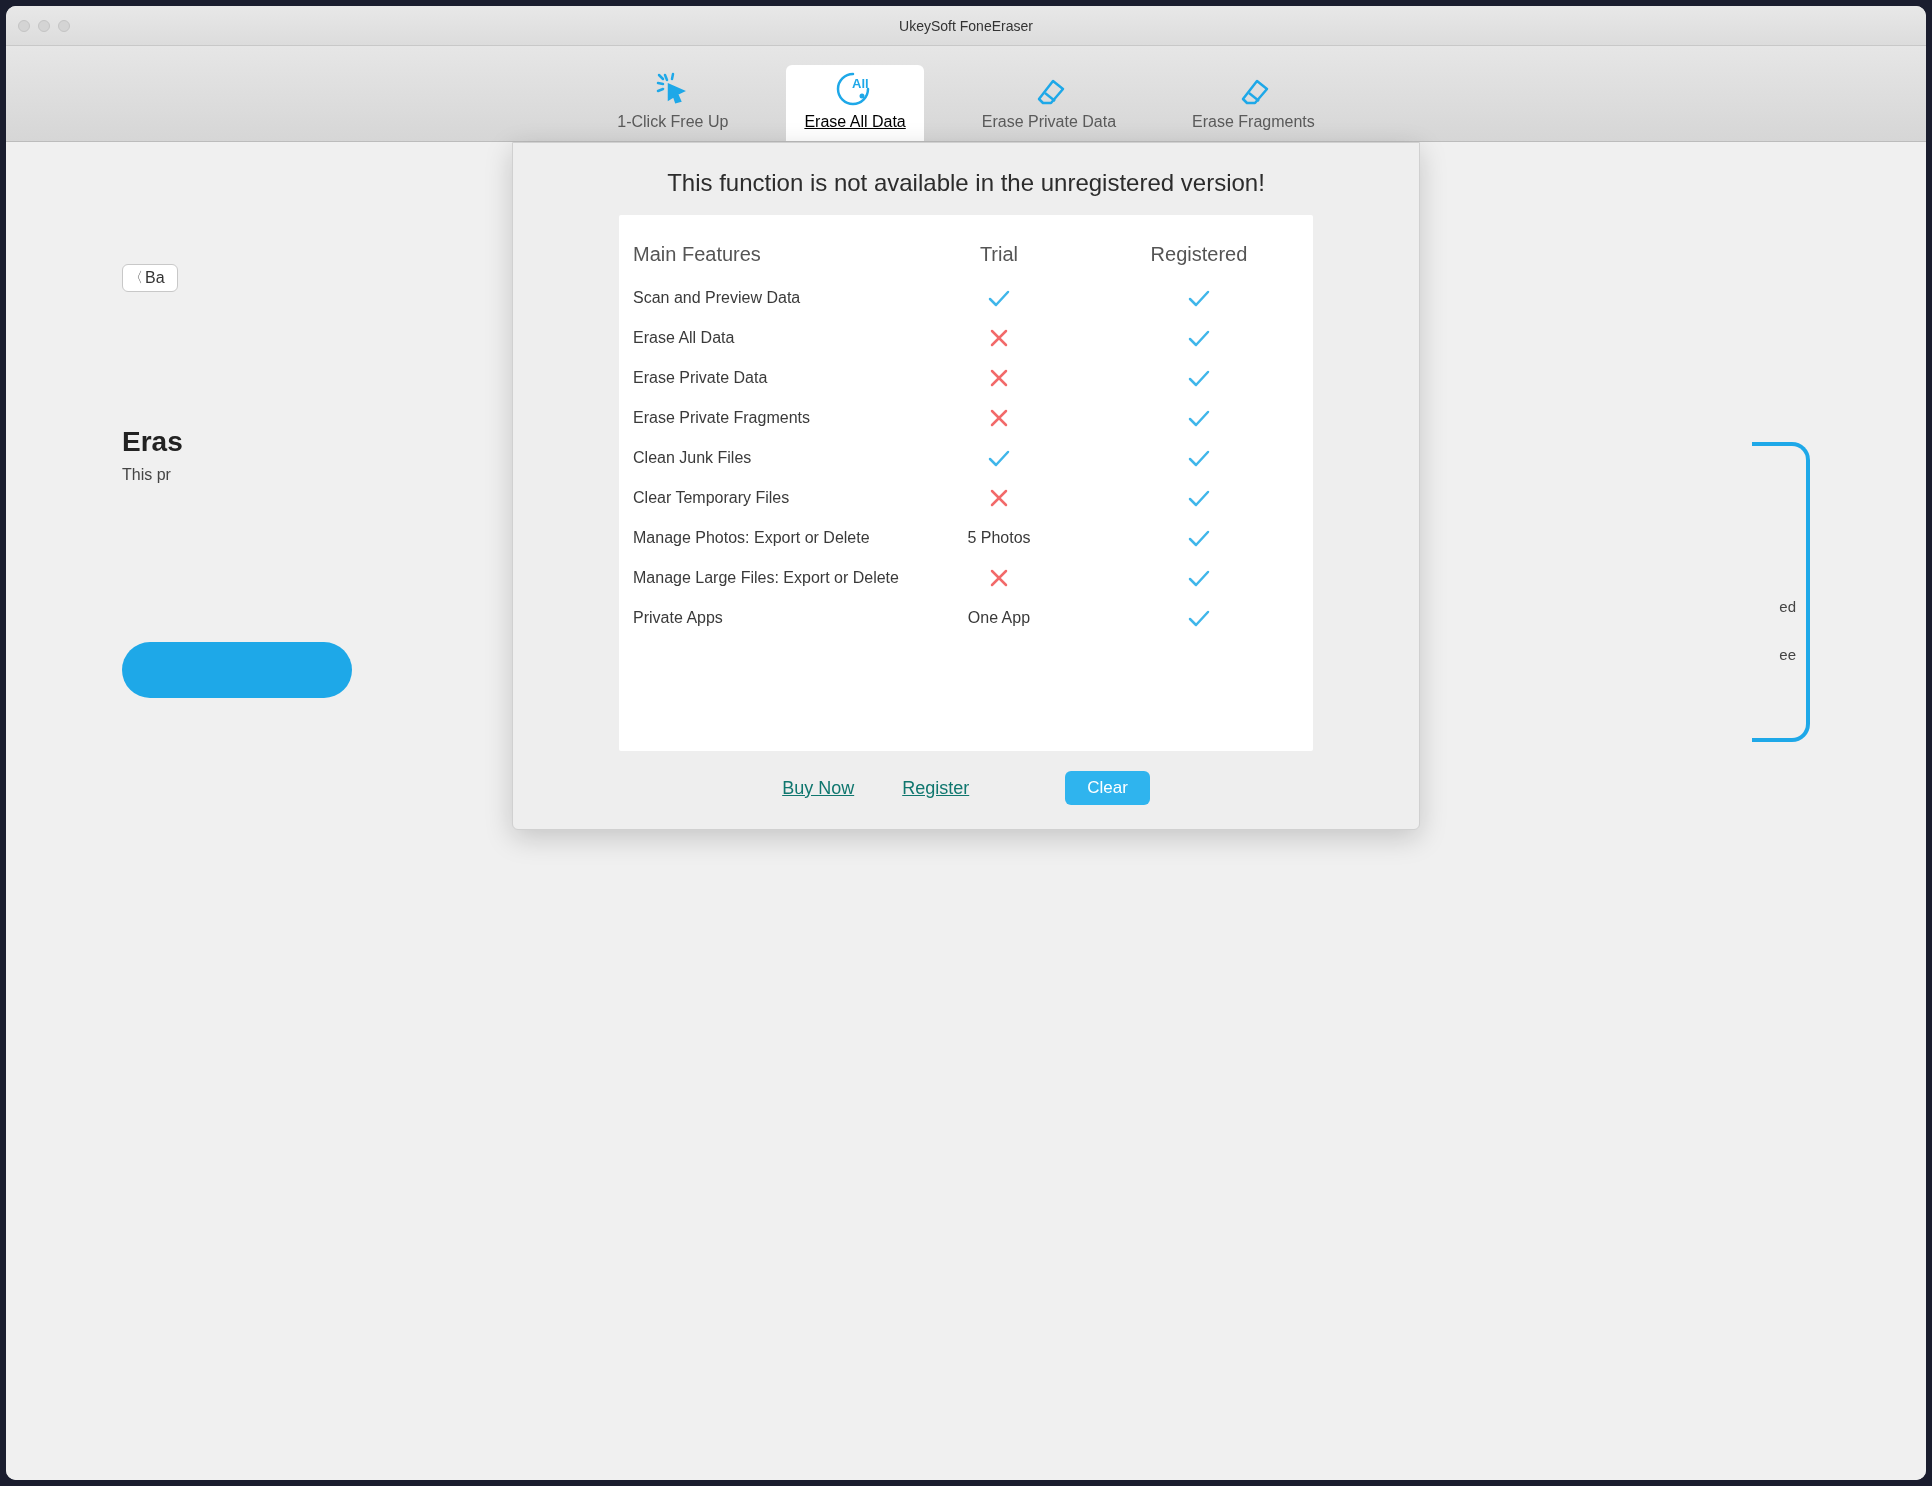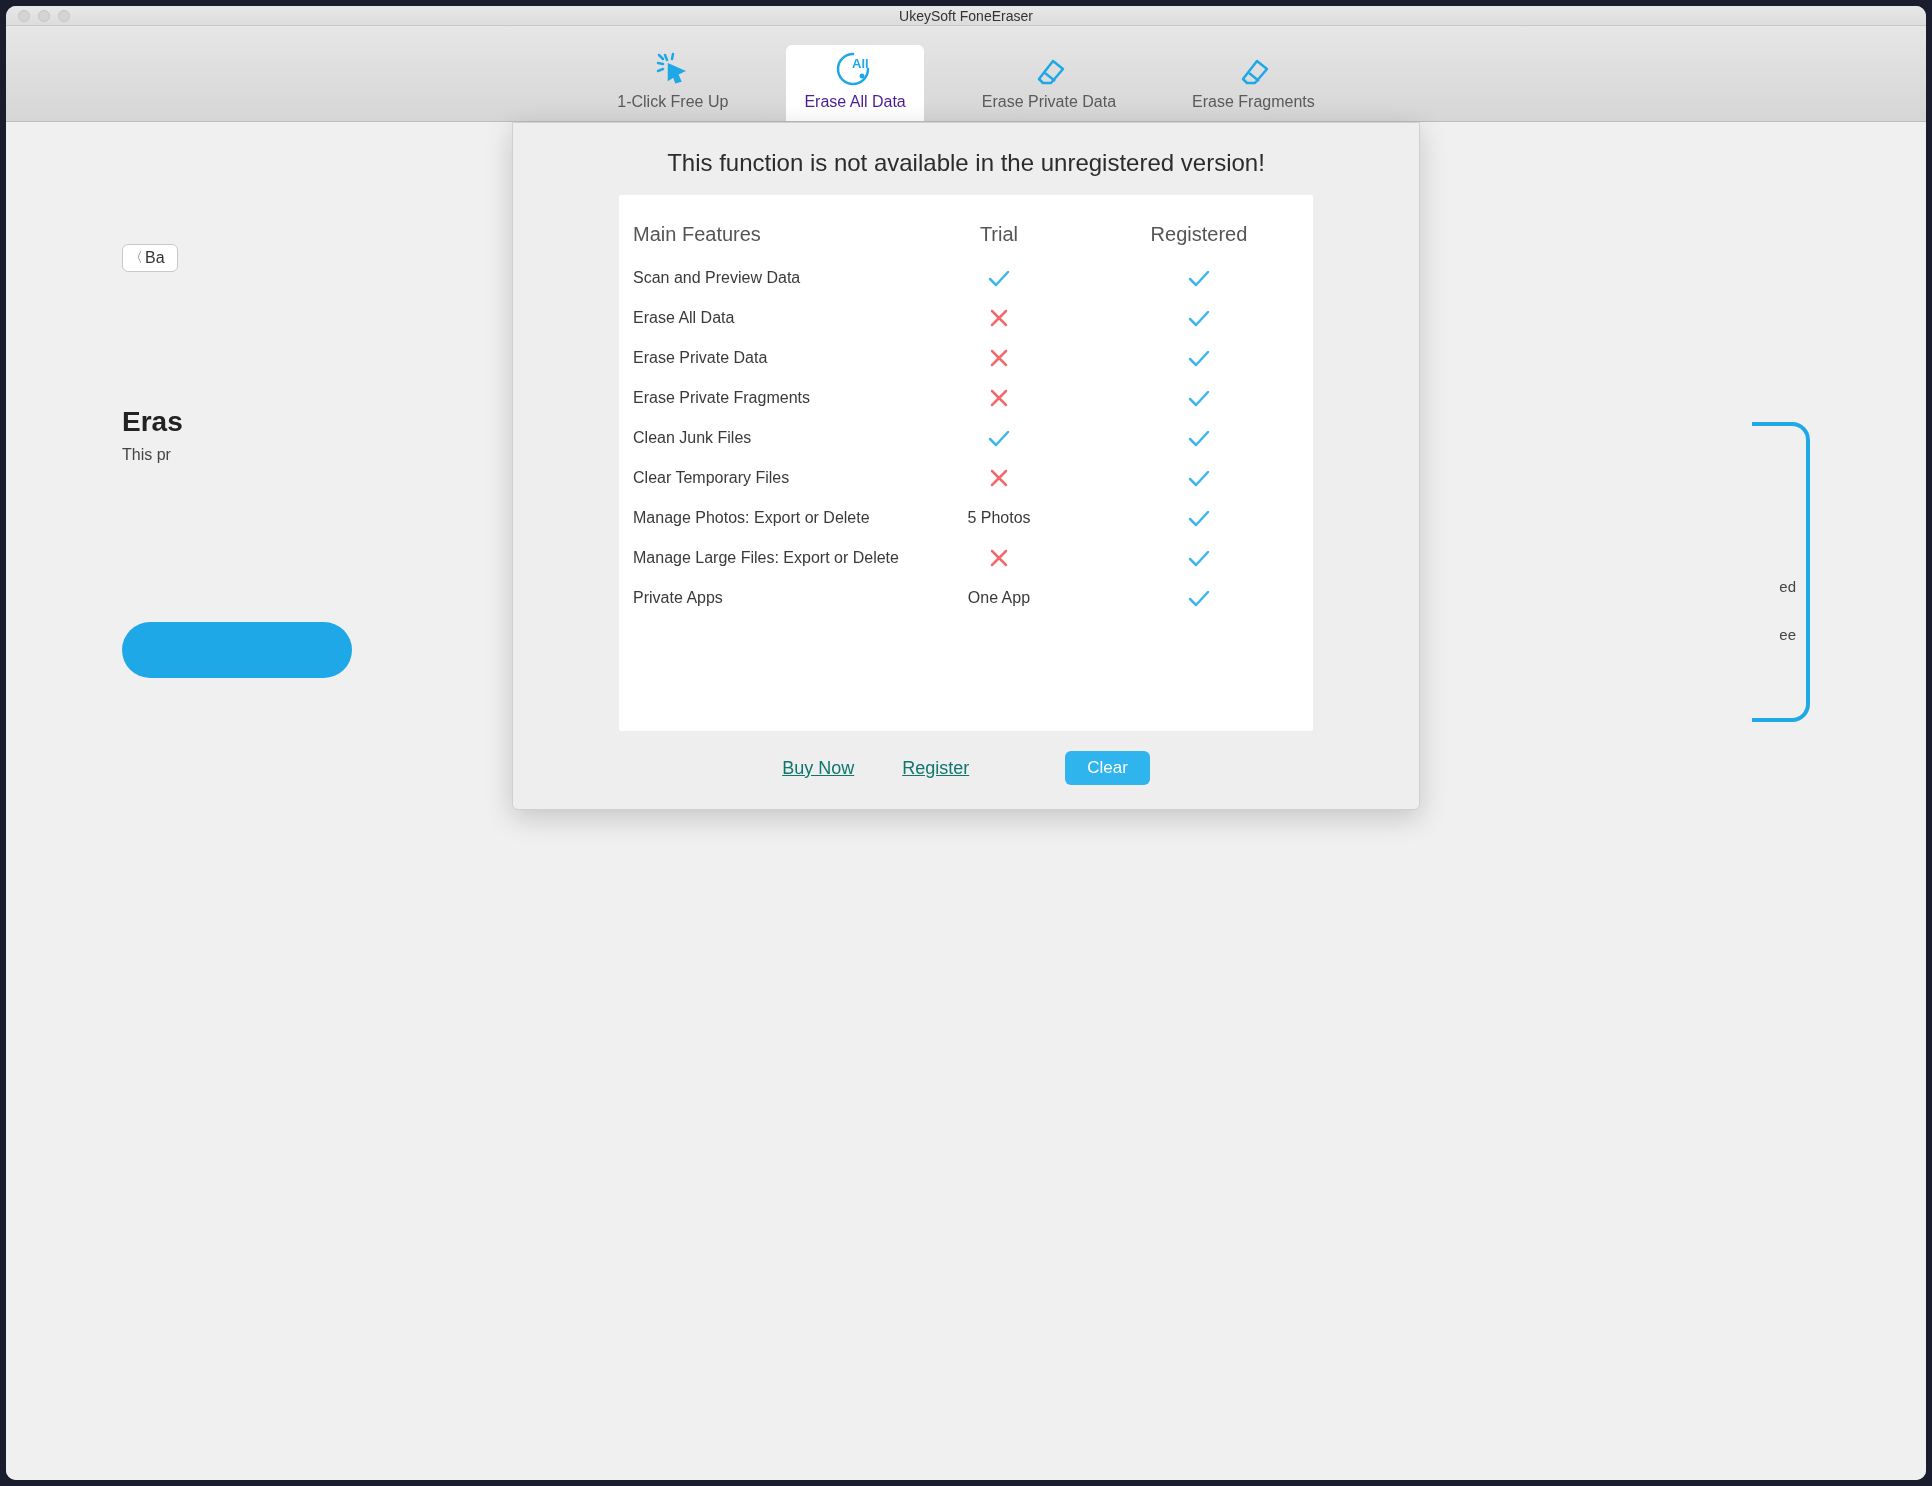--- a/index.html
+++ b/index.html
@@ -12,21 +12,21 @@
   .window {
     position: absolute;
     top: 6px; left: 6px; right: 6px; bottom: 6px;
     background: #f0f0f0;
     border-radius: 10px;
     overflow: hidden;
     display: flex;
     flex-direction: column;
   }
   .titlebar {
-    height: 20px;
+    height: 40px;
     background: linear-gradient(#e8e8e8, #dcdcdc);
     display: flex;
     align-items: center;
     position: relative;
     border-bottom: 1px solid #c8c8c8;
   }
   .traffic-lights {
     display: flex;
     gap: 8px;
     margin-left: 12px;
@@ -59,21 +59,22 @@
     align-items: center;
     padding: 6px 18px 10px 18px;
     gap: 6px;
     border-radius: 6px 6px 0 0;
     cursor: pointer;
     color: #5a5a5a;
     font-size: 16px;
   }
   .tab.active {
     background: #ffffff;
-    color: #4c1d95;
+    color: #000000;
+    text-decoration: underline;
   }
   .tab svg { display: block; }
   .tab-label { font-size: 16px; }
   .content {
     flex: 1;
     background: #f0f0f0;
     position: relative;
     padding: 28px 90px;
   }
   .back-btn {

